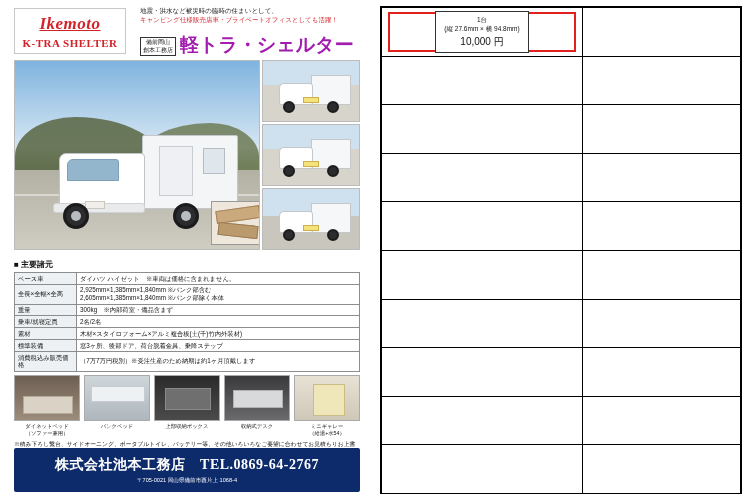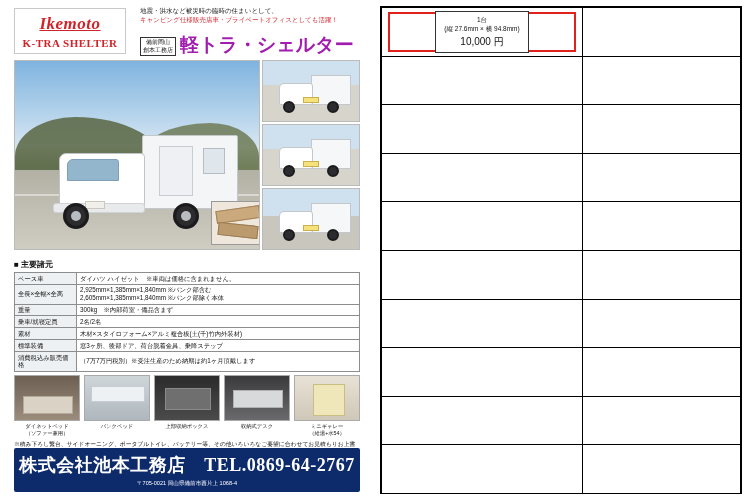--- a/index.html
+++ b/index.html
@@ -151,21 +151,21 @@
   
   .foot-lead {
     margin:5px 0 0 6px; font-size:6px; font-weight:bold; color:#111;
   }
   .foot-lead::before { content:"●"; }
   .footer {
     position:absolute; left:6px; right:0; bottom:2px; width:346px; height:44px;
     background:#0d2a6b; color:#fff; border-radius:2px;
     display:flex; flex-direction:column; align-items:center; justify-content:center;
   }
-  .foot-main { font-size:18px; font-weight:bold; letter-spacing:0.5px;
+  .foot-main { font-size:14px; font-weight:bold; letter-spacing:0.5px;
     font-family:"Liberation Serif", serif; }
   .foot-sub { font-size:5.6px; margin-top:3px; }
 
   
   .right {
     position:absolute; left:380px; top:6px; width:362px; height:488px;
     border:1px solid #000; border-bottom:none;
   }
   table.price {
     width:100%; height:100%; border-collapse:collapse; table-layout:fixed;

